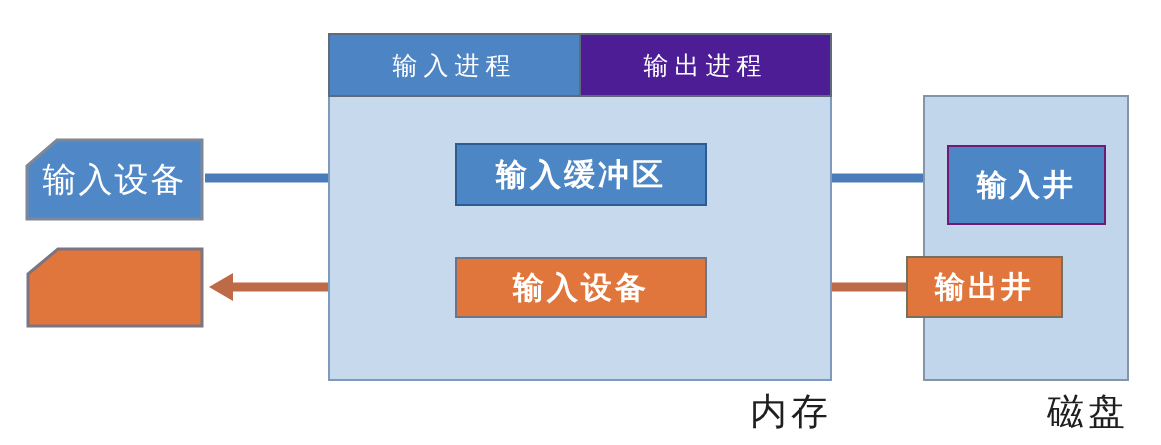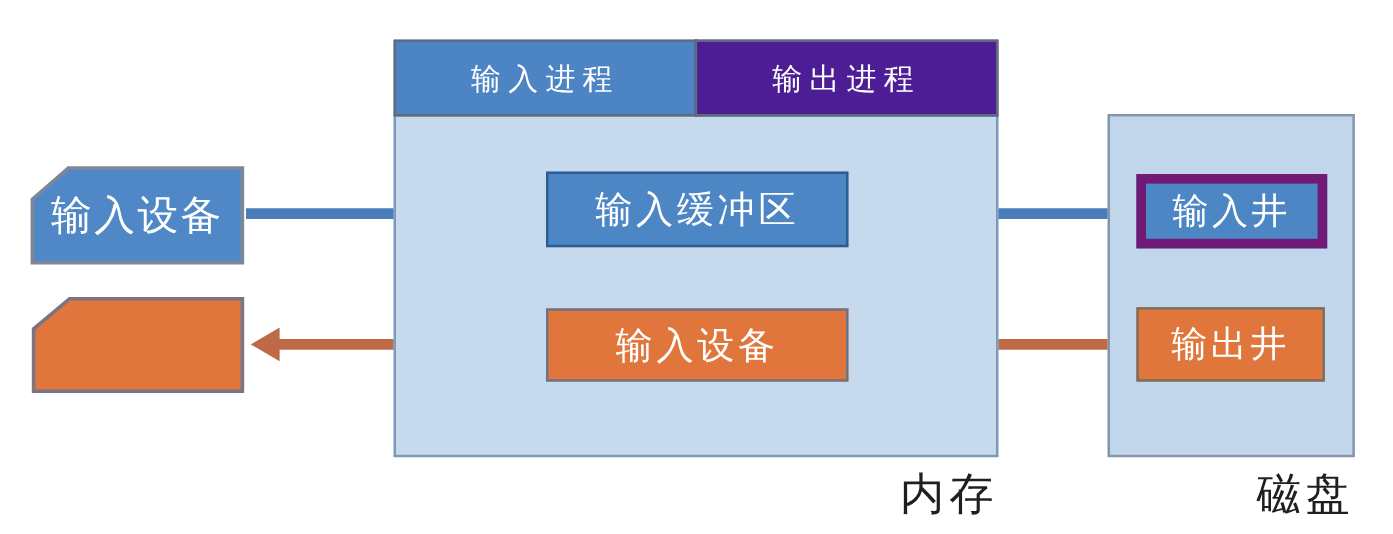--- a/index.html
+++ b/index.html
@@ -35,37 +35,37 @@
     display: flex; align-items: center; justify-content: center;
     color: #ffffff; font-size: 25px; letter-spacing: 6px;
     border: 2px solid #5f6b7a;
   }
   .tab-input  { left: 328px; width: 253px; background: #4c84c4; }
   .tab-output { left: 579px; width: 253px; background: #4c1d95; }
 
   
   .node {
     display: flex; align-items: center; justify-content: center;
-    color: #ffffff; font-size: 31px; letter-spacing: 3px;
+    color: #ffffff; font-size: 31px; letter-spacing: 3px; font-weight: bold;
   }
   .buffer-in {
     left: 455px; top: 143px; width: 252px; height: 63px;
     background: #4d86c5; border: 2px solid #2d5d90;
   }
   .buffer-out {
     left: 455px; top: 257px; width: 252px; height: 61px;
     background: #e0763b; border: 2px solid #6e7487;
   }
   .well-in {
-    left: 947px; top: 145px; width: 159px; height: 62px;
-    background: #4d86c5; border: 8px solid #701a75;
+    left: 947px; top: 145px; width: 159px; height: 80px;
+    background: #4d86c5; border: 2px solid #701a75;
     font-size: 30px;
   }
   .well-out {
-    left: 947px; top: 256px; width: 157px; height: 62px;
+    left: 906px; top: 256px; width: 157px; height: 62px;
     background: #e0763b; border: 2px solid #77705f;
     font-size: 30px;
   }
 
   
   .device-label {
     display: flex; align-items: center; justify-content: center;
     color: #ffffff; font-size: 34px; letter-spacing: 2px;
   }
   .device-in-label  { left: 26px; top: 139px; width: 177px; height: 81px; }

